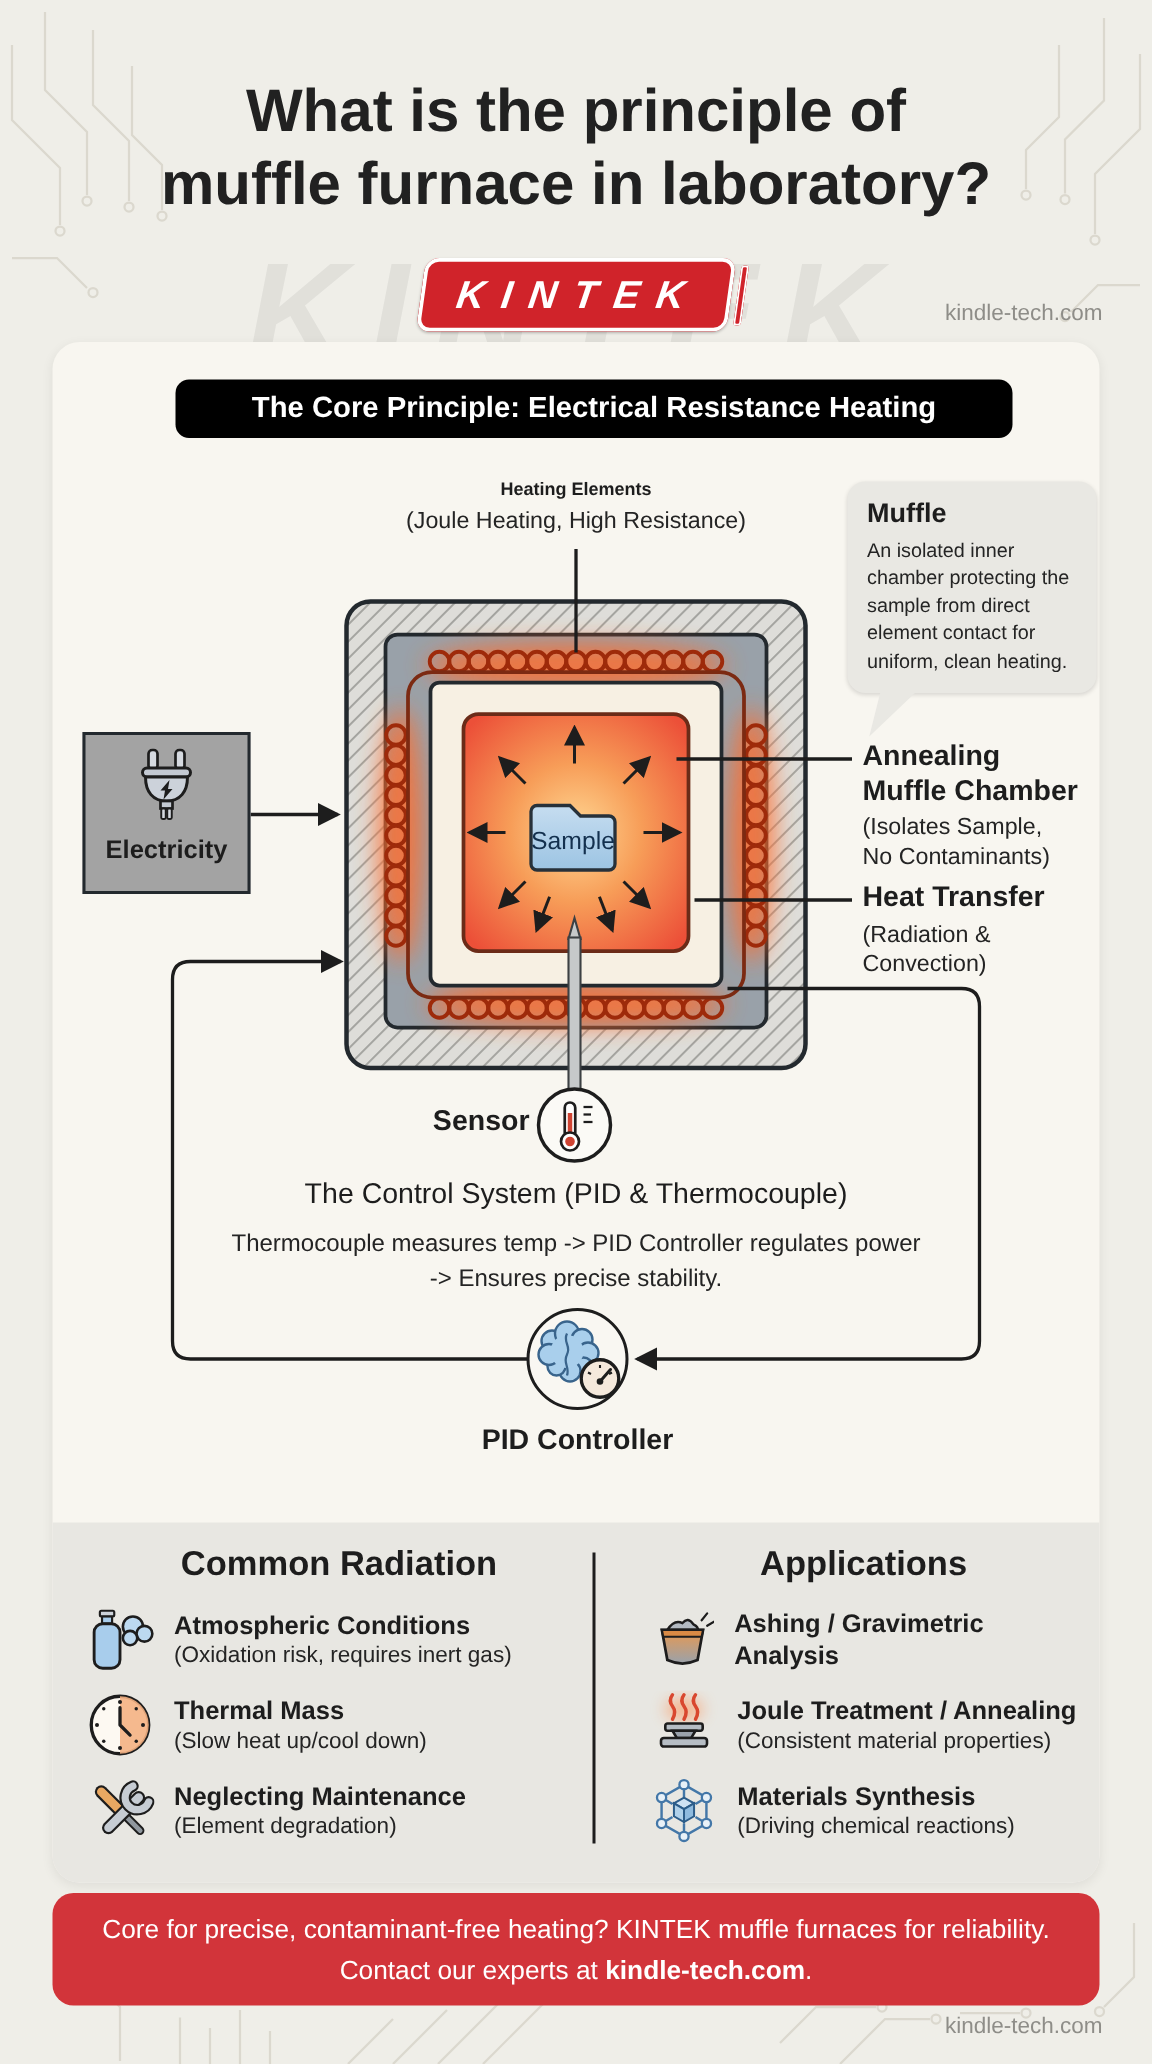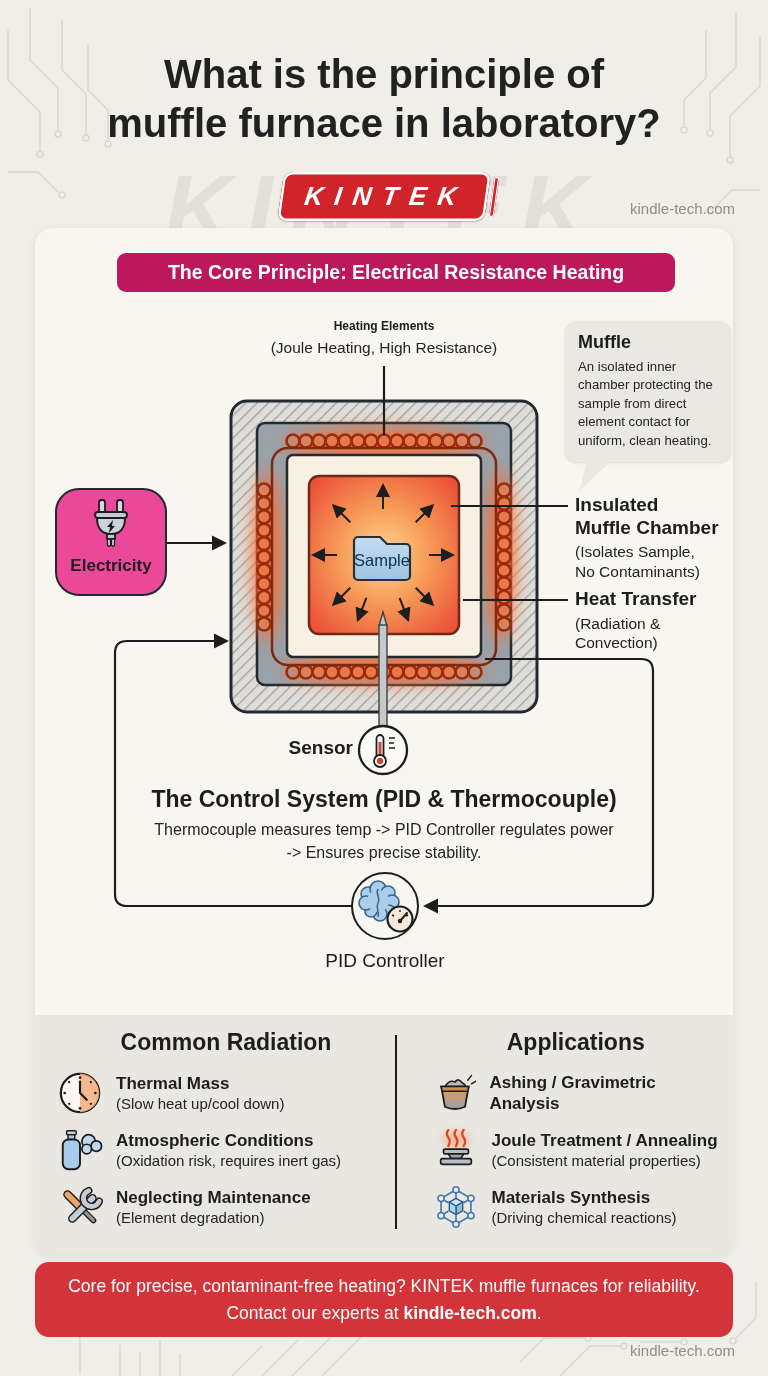--- a/index.html
+++ b/index.html
@@ -38,21 +38,21 @@
   .site-top { position:absolute; top:200px; right:33px; z-index:3; font-size:15px; color:#8e8d88; }
   .site-bottom { position:absolute; top:1342px; right:33px; z-index:2; font-size:15px; color:#8e8d88; }
 
   .card {
     position:absolute; left:35px; top:228px; width:698px; height:1027px; z-index:2;
     background:#f8f6f0; border-radius:18px; overflow:hidden;
     box-shadow: 0 2px 8px rgba(0,0,0,.07);
   }
   .banner {
     position:absolute; left:82px; top:25px; width:558px; height:39px;
-    background:#be185d; border-radius:9px; color:#fff;
+    background:#000000; border-radius:9px; color:#fff;
     font-size:19.5px; font-weight:700; line-height:39px; text-align:center; white-space:nowrap;
   }
   .diagram { position:absolute; left:0; top:0; width:698px; height:787px; }
   .diag-svg { position:absolute; left:0; top:0; }
 
   .lbl { position:absolute; }
   .lbl-heating { left:149px; top:86px; width:400px; text-align:center; }
   .lbl-title { font-size:12px; font-weight:700; line-height:24px; }
   .lbl-sub { font-size:15.5px; line-height:20px; color:#242424; }
 
@@ -64,34 +64,34 @@
   .callout-title { font-size:18px; font-weight:700; margin-bottom:5px; }
   .callout-body { font-size:13.2px; line-height:18.4px; color:#242424; }
   .callout-tail {
     position:absolute; left:22px; top:100%; width:0; height:0; margin-top:-1px;
     border-top:30px solid #e9e8e3; border-right:24px solid transparent;
     transform:skewX(-14deg); transform-origin:top left;
   }
 
   .electric-box {
     position:absolute; left:20px; top:260px; width:112px; height:108px;
-    background:#ec4899; border:2px solid #23292e; border-radius:24px; text-align:center;
+    background:#a3a3a3; border:2px solid #23292e; border-radius:0; text-align:center;
   }
   .electric-box svg { margin-top:8px; }
   .electric-label { font-size:17px; font-weight:700; margin-top:2px; }
 
   .lbl-insulated { left:540px; top:266px; width:158px; }
   .lbl-heat { left:540px; top:360px; width:158px; }
   .lbl-side-title { font-size:19px; font-weight:700; line-height:22.5px; }
   .lbl-side-sub { font-size:15.5px; line-height:19.5px; margin-top:3px; color:#242424; }
 
   .lbl-sensor { left:198px; top:509px; width:120px; text-align:right; font-size:19px; font-weight:700; }
-  .lbl-control-title { left:49px; top:558px; width:600px; text-align:center; font-size:23px; font-weight:700; }
+  .lbl-control-title { left:49px; top:558px; width:600px; text-align:center; font-size:19px; font-weight:400; }
   .lbl-control-sub { left:49px; top:590px; width:600px; text-align:center; font-size:16px; line-height:23px; color:#242424; }
-  .lbl-pid { left:250px; top:722px; width:200px; text-align:center; font-size:19px; font-weight:400; }
+  .lbl-pid { left:250px; top:722px; width:200px; text-align:center; font-size:19px; font-weight:700; }
 
   .panel {
     position:absolute; left:0; top:787px; width:698px; height:240px;
     background:#e8e7e2; display:flex; padding:14px 14px 0;
   }
   .panel-col { flex:0 0 346px; padding-left:8px; }
   .panel-col.right { flex:1; padding-left:36px; }
   .panel-divider { width:1.5px; background:#1d1d1d; margin:6px 0 26px; }
   .panel-heading { text-align:center; font-size:23px; font-weight:700; margin-bottom:13px; }
   .panel-row { display:flex; align-items:center; gap:13px; margin-bottom:9px; min-height:48px; }
@@ -365,21 +365,21 @@
         <polygon points="2,-4 -4,3 -1,3 -2,9 4,2 1,2" fill="#1d1d1d"></polygon>
         <rect x="-4" y="10" width="8" height="5" fill="#c3c9d2" stroke="#1d1d1d" stroke-width="1.8"></rect>
         <rect x="-3.5" y="15" width="3" height="7" rx="1" fill="#d6dae0" stroke="#1d1d1d" stroke-width="1.3"></rect>
         <rect x="0.5" y="15" width="3" height="7" rx="1" fill="#d6dae0" stroke="#1d1d1d" stroke-width="1.3"></rect>
       </svg>
       <div class="electric-label">Electricity</div>
     </div>
 
     <div class="lbl lbl-insulated">
       <div class="lbl-side-title">
-        <span>Insulated</span><br>
+        <span>Annealing</span><br>
         <span>Muffle Chamber</span>
       </div>
       <div class="lbl-side-sub">
         <span>(Isolates Sample,</span><br>
         <span>No Contaminants)</span>
       </div>
     </div>
 
     <div class="lbl lbl-heat">
       <div class="lbl-side-title">Heat Transfer</div>
@@ -396,20 +396,35 @@
       <span>Thermocouple measures temp -&gt; PID Controller regulates power</span><br>
       <span>-&gt; Ensures precise stability.</span>
     </div>
 
     <div class="lbl lbl-pid">PID Controller</div>
   </div>
 
   <div class="panel">
     <div class="panel-col">
       <div class="panel-heading">Common Radiation</div>
+
+      <div class="panel-row">
+        <svg width="46" height="46" viewBox="-24 -24 48 48">
+          <rect x="-14" y="-20" width="10" height="4" rx="1" fill="#ccd2da" stroke="#1d1d1d" stroke-width="1.5"></rect>
+          <rect x="-12.5" y="-16" width="7" height="5" fill="#a8cdec" stroke="#1d1d1d" stroke-width="1.5"></rect>
+          <rect x="-18" y="-11" width="18" height="31" rx="6" fill="#a8cdec" stroke="#1d1d1d" stroke-width="2"></rect>
+          <circle cx="9" cy="-9" r="7" fill="#bcd9f0" stroke="#1d1d1d" stroke-width="1.8"></circle>
+          <circle cx="17" cy="-4" r="5.5" fill="#bcd9f0" stroke="#1d1d1d" stroke-width="1.8"></circle>
+          <circle cx="7" cy="-1" r="5" fill="#bcd9f0" stroke="#1d1d1d" stroke-width="1.8"></circle>
+        </svg>
+        <div>
+          <div class="row-title">Atmospheric Conditions</div>
+          <div class="row-sub">(Oxidation risk, requires inert gas)</div>
+        </div>
+      </div>
 
       <div class="panel-row">
         <svg width="46" height="46" viewBox="-24 -24 48 48">
           <circle r="20" fill="#fdf9f2" stroke="#1d1d1d" stroke-width="2.3"></circle>
           <path d="M0 -20 A20 20 0 0 1 0 20 Z" fill="#f4b183" opacity="0.9"></path>
           <g fill="#1d1d1d">
               <circle cy="-16" r="1.4"></circle>
               <circle cy="16" r="1.4"></circle>
               <circle cx="-16" r="1.4"></circle>
               <circle cx="16" r="1.4"></circle>
@@ -421,35 +436,20 @@
           <path d="M0 0 V-12 M0 0 L7 7" stroke="#1d1d1d" stroke-width="2.3" stroke-linecap="round" fill="none"></path>
         </svg>
         <div>
           <div class="row-title">Thermal Mass</div>
           <div class="row-sub">(Slow heat up/cool down)</div>
         </div>
       </div>
 
       <div class="panel-row">
         <svg width="46" height="46" viewBox="-24 -24 48 48">
-          <rect x="-14" y="-20" width="10" height="4" rx="1" fill="#ccd2da" stroke="#1d1d1d" stroke-width="1.5"></rect>
-          <rect x="-12.5" y="-16" width="7" height="5" fill="#a8cdec" stroke="#1d1d1d" stroke-width="1.5"></rect>
-          <rect x="-18" y="-11" width="18" height="31" rx="6" fill="#a8cdec" stroke="#1d1d1d" stroke-width="2"></rect>
-          <circle cx="9" cy="-9" r="7" fill="#bcd9f0" stroke="#1d1d1d" stroke-width="1.8"></circle>
-          <circle cx="17" cy="-4" r="5.5" fill="#bcd9f0" stroke="#1d1d1d" stroke-width="1.8"></circle>
-          <circle cx="7" cy="-1" r="5" fill="#bcd9f0" stroke="#1d1d1d" stroke-width="1.8"></circle>
-        </svg>
-        <div>
-          <div class="row-title">Atmospheric Conditions</div>
-          <div class="row-sub">(Oxidation risk, requires inert gas)</div>
-        </div>
-      </div>
-
-      <div class="panel-row">
-        <svg width="46" height="46" viewBox="-24 -24 48 48">
           <path d="M-13 -13 L2 2" stroke="#1d1d1d" stroke-width="9" stroke-linecap="round"></path>
           <path d="M-13 -13 L2 2" stroke="#e9a862" stroke-width="6" stroke-linecap="round"></path>
           <path d="M2 2 L14 14" stroke="#1d1d1d" stroke-width="6" stroke-linecap="round"></path>
           <path d="M2 2 L14 14" stroke="#8f979e" stroke-width="3.4" stroke-linecap="round"></path>
           <path d="M13 -9 L-8 12" stroke="#1d1d1d" stroke-width="9" stroke-linecap="round"></path>
           <path d="M13 -9 L-8 12" stroke="#c6ccd3" stroke-width="6" stroke-linecap="round"></path>
           <path d="M9 -17 A8.5 8.5 0 1 0 20 -6" fill="none" stroke="#1d1d1d" stroke-width="8" stroke-linecap="round"></path>
           <path d="M9 -17 A8.5 8.5 0 1 0 20 -6" fill="none" stroke="#c6ccd3" stroke-width="5" stroke-linecap="round"></path>
         </svg>
         <div>

